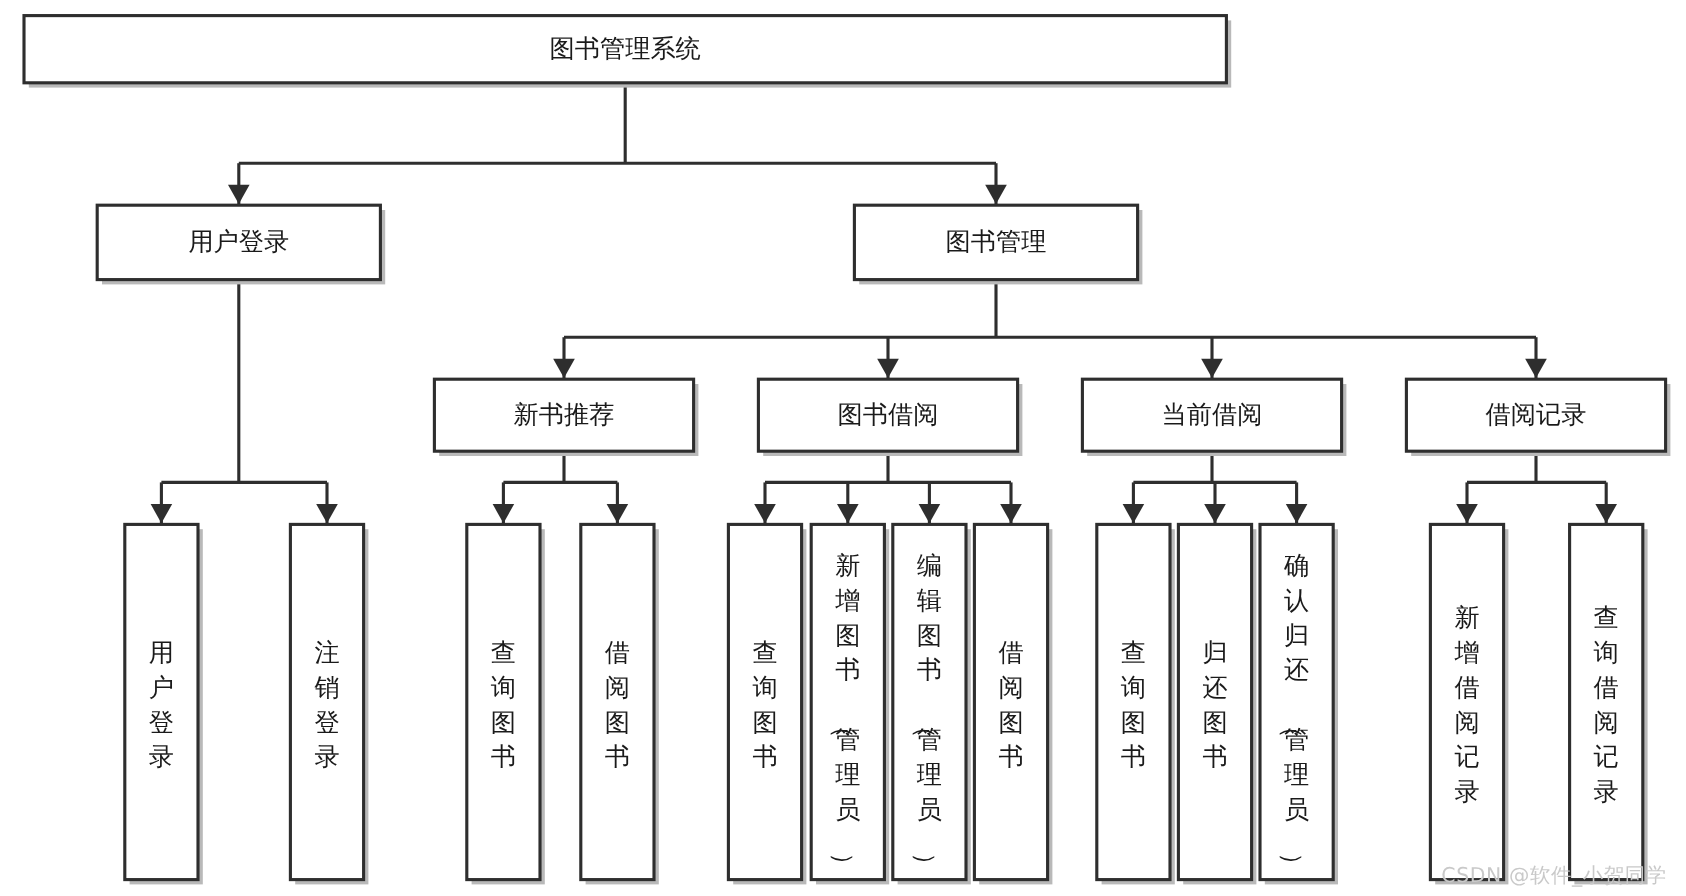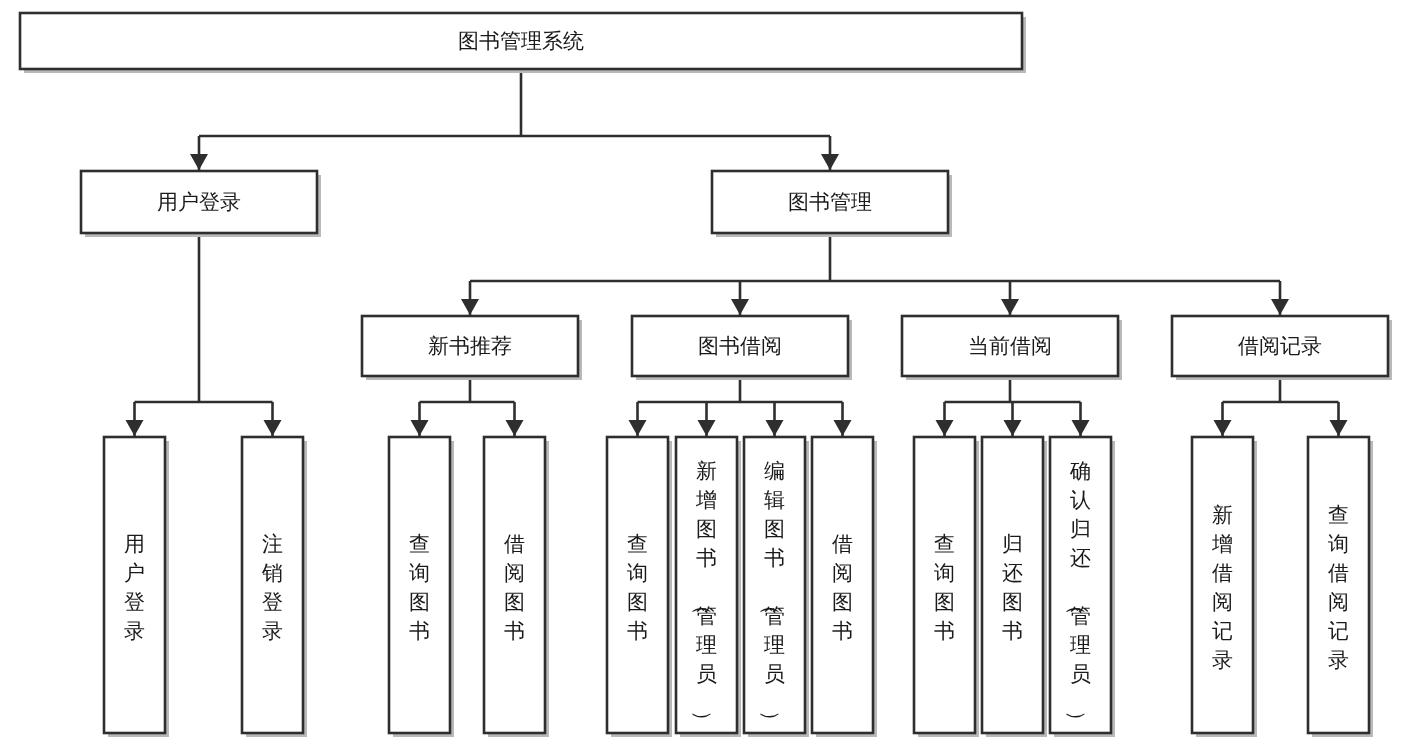--- a/index.html
+++ b/index.html
@@ -237,13 +237,14 @@
           <rect x="1192" y="437" width="61" height="296" class="node-box"></rect>
           <text x="1222.5" y="521.78" class="leaf-label"><tspan x="1222.5" dy="0">新</tspan><tspan x="1222.5" dy="29">增</tspan><tspan x="1222.5" dy="29">借</tspan><tspan x="1222.5" dy="29">阅</tspan><tspan x="1222.5" dy="29">记</tspan><tspan x="1222.5" dy="29">录</tspan></text>
         </g>
         <g>
           <rect x="1312" y="441" width="61" height="296" class="node-shadow"></rect>
           <rect x="1308" y="437" width="61" height="296" class="node-box"></rect>
           <text x="1338.5" y="521.78" class="leaf-label"><tspan x="1338.5" dy="0">查</tspan><tspan x="1338.5" dy="29">询</tspan><tspan x="1338.5" dy="29">借</tspan><tspan x="1338.5" dy="29">阅</tspan><tspan x="1338.5" dy="29">记</tspan><tspan x="1338.5" dy="29">录</tspan></text>
         </g>
       </g>
   </svg>
+  <div class="watermark">CSDN @软件_小贺同学</div>
 </div>
 
 </body></html>

